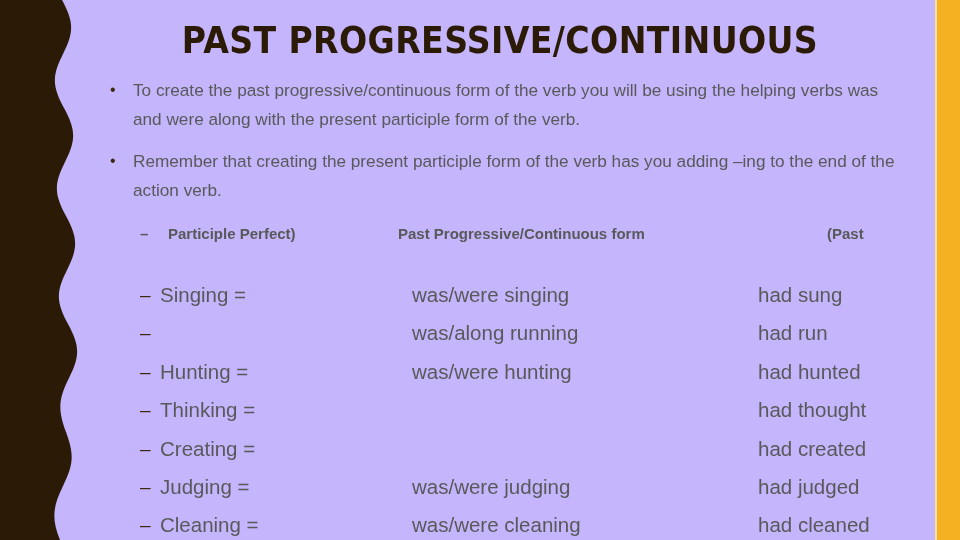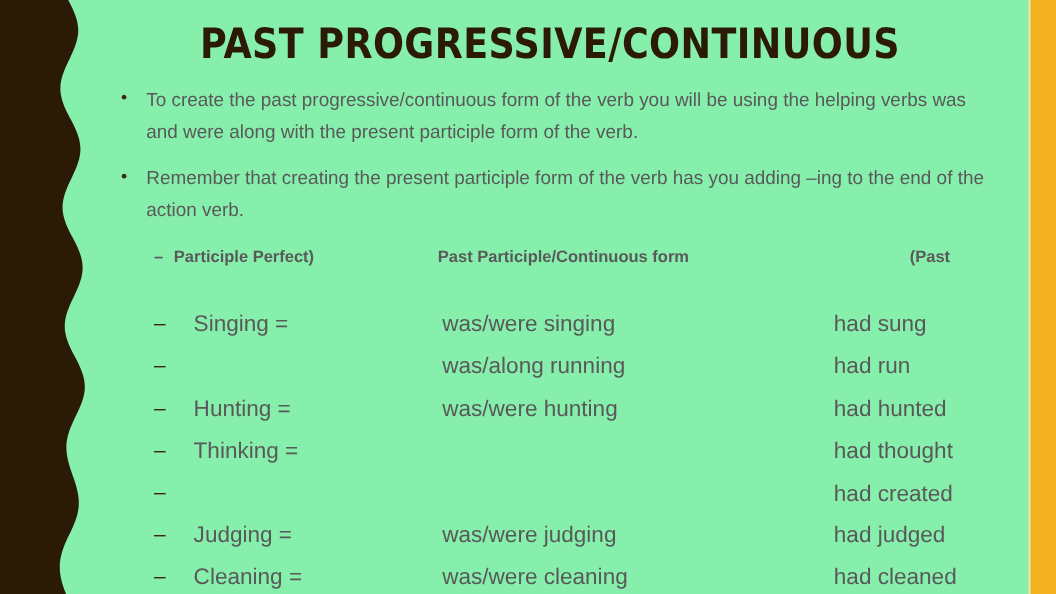--- a/index.html
+++ b/index.html
@@ -12,21 +12,21 @@
     height: 540px;
     overflow: hidden;
     background: #f2f2f0;
     font-family: "Liberation Sans", sans-serif;
   }
 
   #slide {
     position: relative;
     width: 960px;
     height: 540px;
-    background: #86efac;
+    background: #c4b5fd;
     overflow: hidden;
   }
 
   
   #left-wave {
     position: absolute;
     left: 0;
     top: 0;
     width: 80px;
     height: 540px;
@@ -112,21 +112,21 @@
     height: 38.4px;
   }
   .col-a {
     position: absolute;
     left: 0;
     top: 0;
     width: 250px;
   }
   .col-b {
     position: absolute;
-    left: 262px;
+    left: 272px;
     top: 0;
     width: 370px;
   }
   .col-c {
     position: absolute;
     left: 618px;
     top: 0;
     width: 260px;
     white-space: nowrap;
   }
@@ -148,39 +148,39 @@
   #header-row .col-c {
     left: 687px;
   }
   .hdr-dash {
     position: absolute;
     left: 0;
     top: 0;
     width: 18px;
   }
   .hdr-text {
-    margin-left: 18px;
+    margin-left: 28px;
     display: block;
   }
 
   
   .data-row {
     font-size: 20.5px;
     line-height: 38.4px;
   }
   .dash-mark {
     position: absolute;
     left: 0;
     top: 0;
     width: 20px;
     color: #3b2a10;
     font-size: 19px;
   }
   .data-row .col-a .cell-text {
-    margin-left: 36px;
+    margin-left: 20px;
     display: inline-block;
   }
 </style>
 </head>
 <body>
 
 <div id="slide">
 
   <svg id="left-wave" viewBox="0 0 80 540" preserveAspectRatio="none" xmlns="http://www.w3.org/2000/svg">
     <path d="M0,0 L62,0
@@ -214,21 +214,21 @@
   </div>
 
   <div id="verb-table">
 
     <div class="trow" id="header-row">
       <div class="col-a">
         <span class="hdr-dash">–</span>
         <span class="hdr-text">Participle Perfect)</span>
       </div>
       <div class="col-b">
-        <span>Past Participle/Continuous form</span>
+        <span>Past Progressive/Continuous form</span>
       </div>
       <div class="col-c">
         <span>(Past</span>
       </div>
     </div>
 
     <div class="trow data-row">
       <div class="col-a">
         <span class="dash-mark">–</span>
         <span class="cell-text">Singing =</span>
@@ -258,20 +258,21 @@
       <div class="col-a">
         <span class="dash-mark">–</span>
         <span class="cell-text">Thinking =</span>
       </div>
       <div class="col-c">had thought</div>
     </div>
 
     <div class="trow data-row">
       <div class="col-a">
         <span class="dash-mark">–</span>
+        <span class="cell-text">Creating =</span>
       </div>
       <div class="col-c">had created</div>
     </div>
 
     <div class="trow data-row">
       <div class="col-a">
         <span class="dash-mark">–</span>
         <span class="cell-text">Judging =</span>
       </div>
       <div class="col-b">was/were judging</div>

